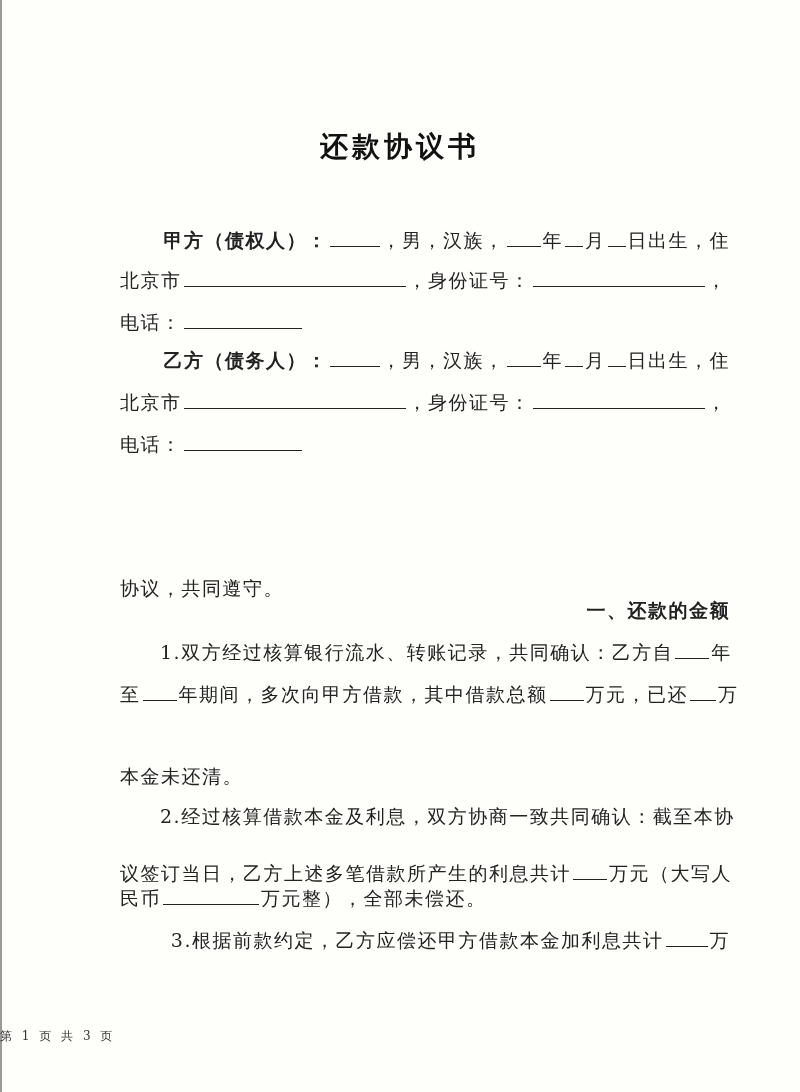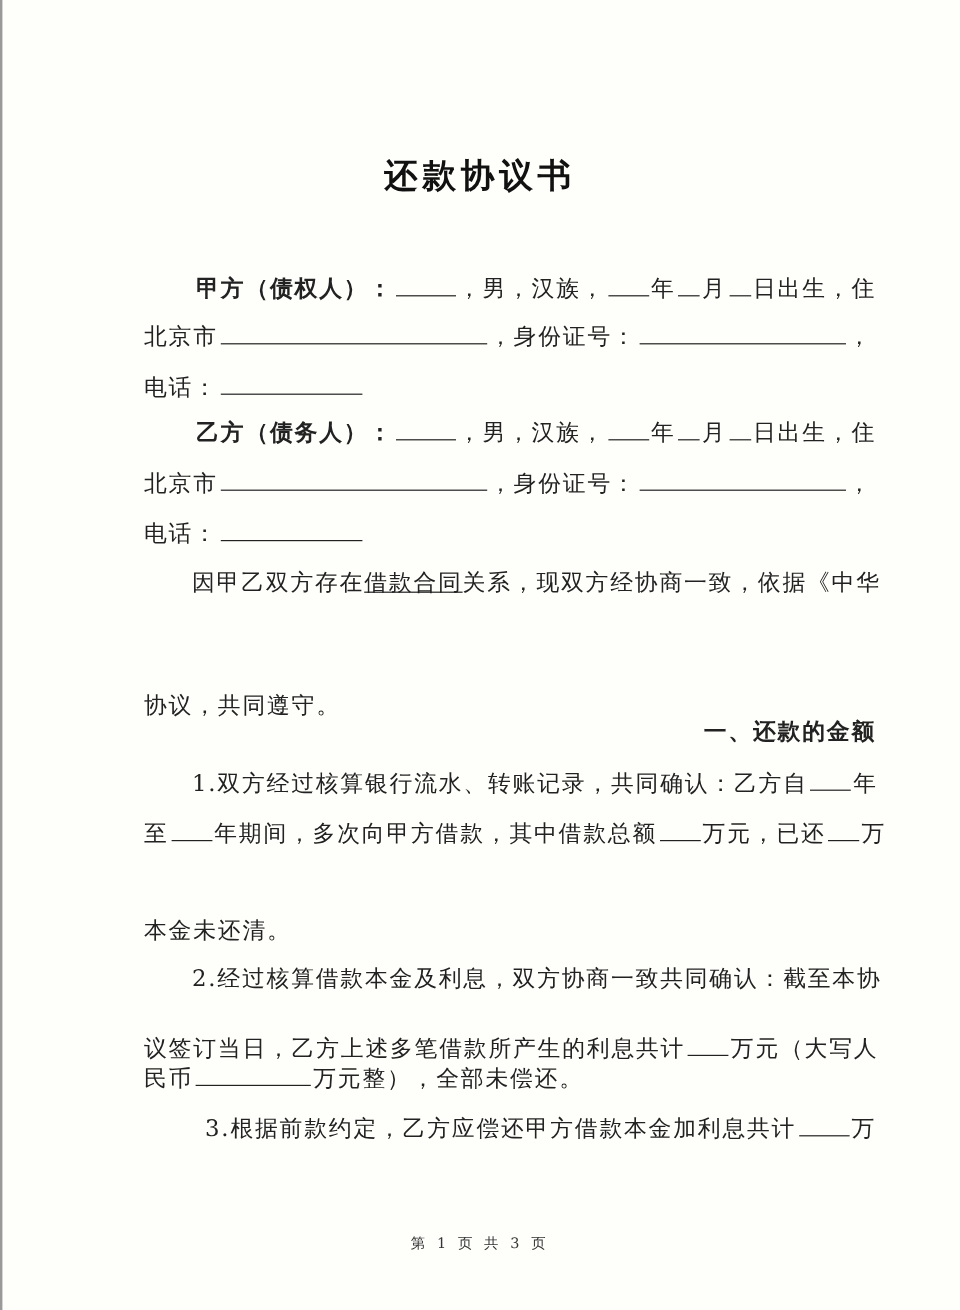--- a/index.html
+++ b/index.html
@@ -52,21 +52,21 @@
       border-bottom: 1px solid #222;
       height: 18px;
       vertical-align: baseline;
       margin: 0 2px;
     }
     .ul { text-decoration: underline; }
     .footer {
       position: absolute;
       top: 1028px;
       left: 0; right: 0;
-      text-align: center;
+      text-align: left;
       font-size: 12px;
       color: #333;
       letter-spacing: 3px;
     }
   </style>
 </head>
 <body>
 
 <div class="left-edge"></div>
 
@@ -87,23 +87,20 @@
   <div class="line indent" style="top:348px;">
     <span class="bold">乙方（债务人）：</span><span class="blank" style="width:50px;"></span><span>，男，汉族，</span><span class="blank" style="width:34px;"></span><span>年</span><span class="blank" style="width:18px;"></span><span>月</span><span class="blank" style="width:18px;"></span><span>日出生，住</span>
   </div>
   <div class="line" style="top:390px;">
     <span>北京市</span><span class="blank" style="width:222px;"></span><span>，身份证号：</span><span class="blank" style="width:172px;"></span><span>，</span>
   </div>
   <div class="line" style="top:432px;">
     <span>电话：</span><span class="blank" style="width:118px;"></span>
   </div>
 
-  <div class="line indent" style="top:474px;">
-    <span>因甲乙双方存在</span><span class="ul">借款合同</span><span>关系，现双方经协商一致，依据《中华</span>
-  </div>
   <div class="line" style="top:576px;">协议，共同遵守。</div>
 
   <div class="line indent bold" style="top:598px;">一、还款的金额</div>
 
   <div class="line indent" style="top:640px;">
     <span>1.双方经过核算银行流水、转账记录，共同确认：乙方自</span><span class="blank" style="width:34px;"></span><span>年</span>
   </div>
   <div class="line" style="top:682px;">
     <span>至</span><span class="blank" style="width:34px;"></span><span>年期间，多次向甲方借款，其中借款总额</span><span class="blank" style="width:34px;"></span><span>万元，已还</span><span class="blank" style="width:26px;"></span><span>万</span>
   </div>

